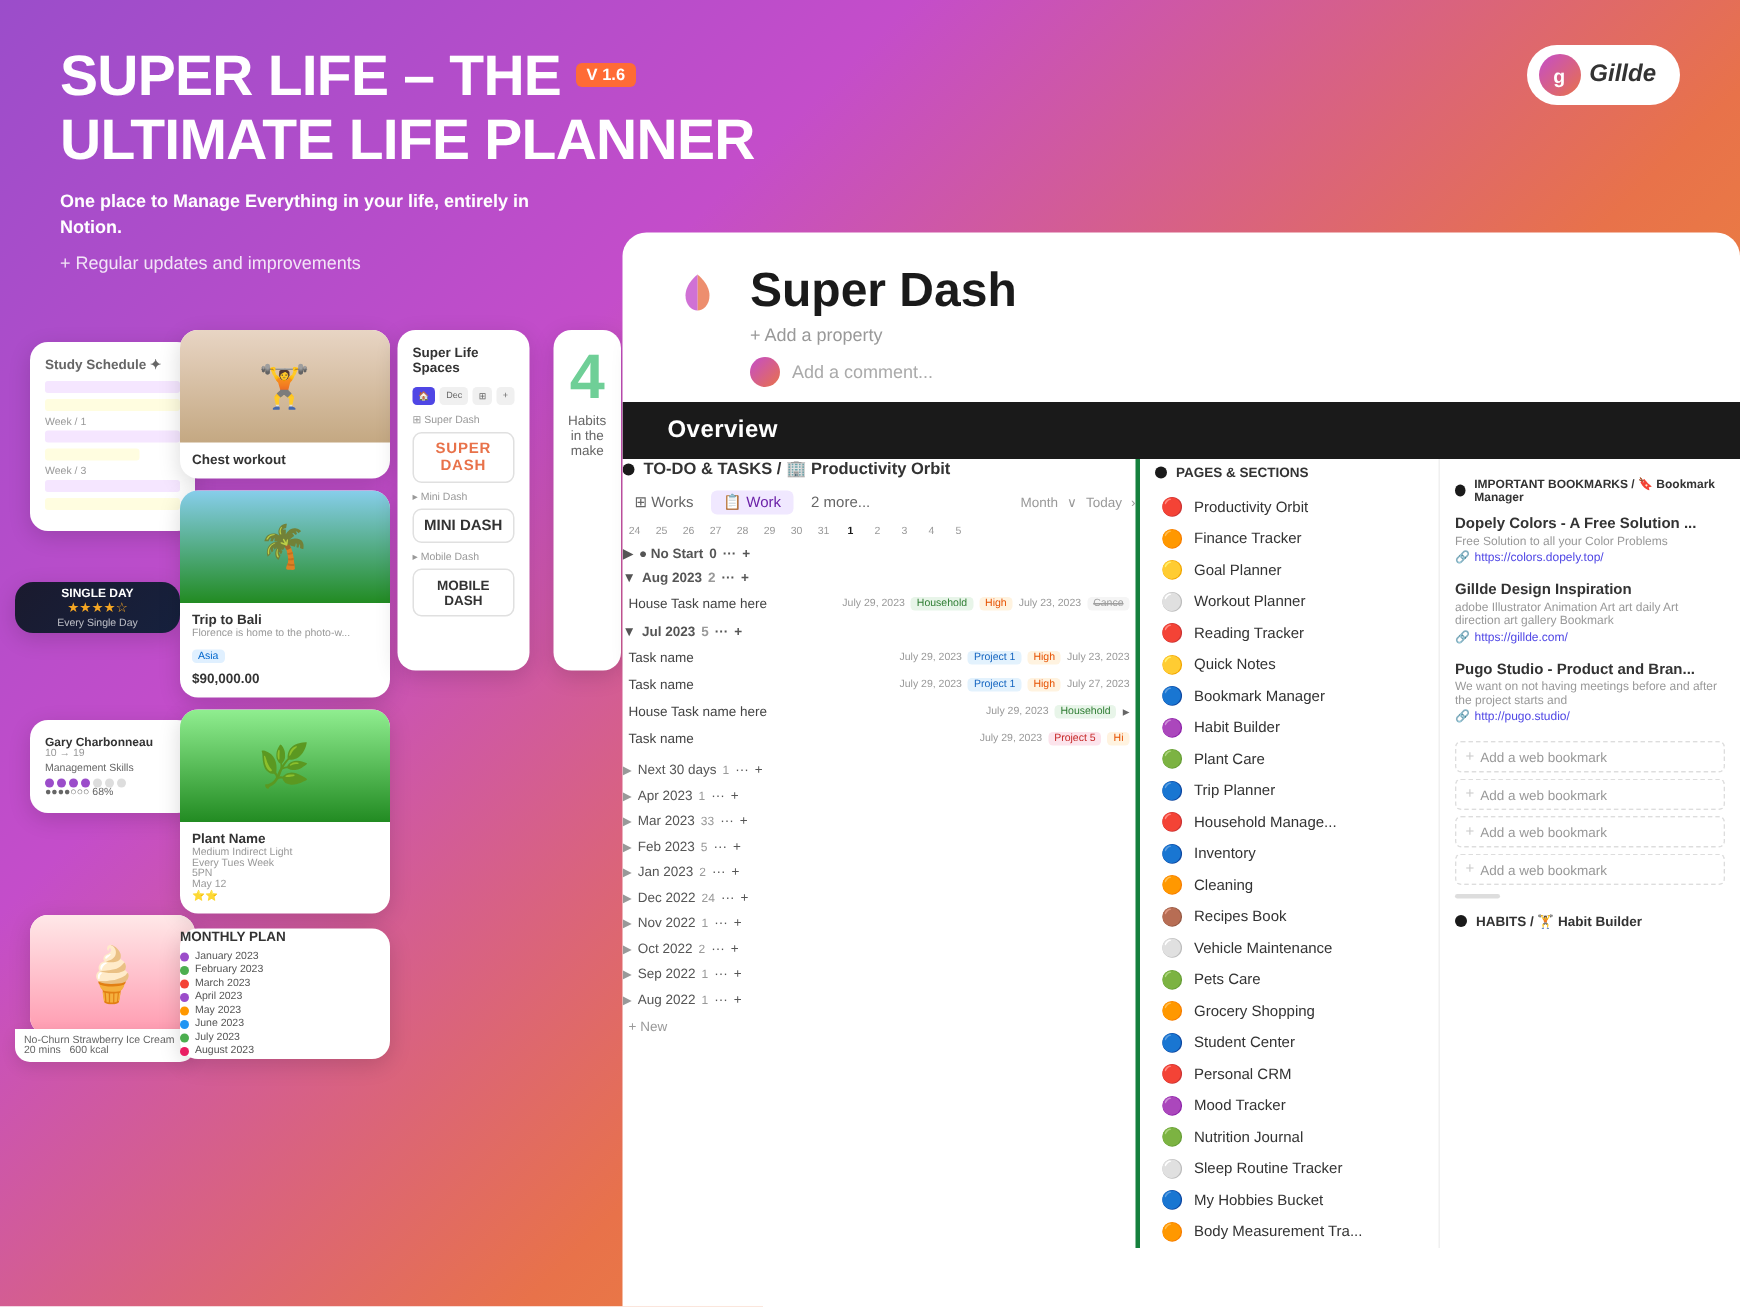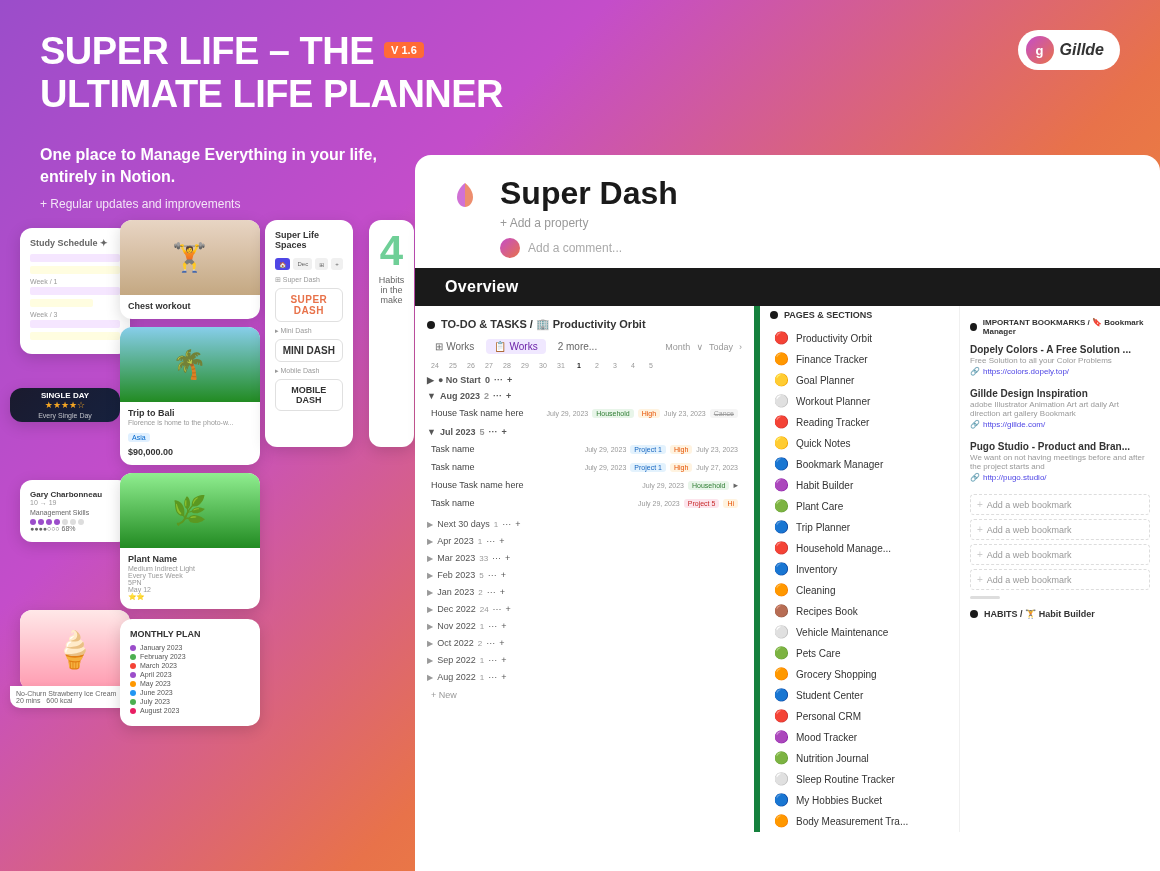--- a/index.html
+++ b/index.html
@@ -43,24 +43,24 @@
       margin-top: -4px;
     }
     .header-title-line2 {
       font-size: 38px;
       font-weight: 900;
       color: white;
       text-transform: uppercase;
       letter-spacing: -0.5px;
     }
     .header-subtitle {
-      font-size: 16px;
+      font-size: 12px;
       font-weight: 700;
       color: white;
-      margin-top: 28px;
+      margin-top: 10px;
       max-width: 340px;
       line-height: 1.4;
     }
     .header-updates {
       font-size: 12px;
       color: rgba(255,255,255,0.85);
       margin-top: 8px;
     }
 
     
@@ -199,21 +199,20 @@
       border-radius: 3px;
       padding: 1px 4px;
       margin-top: 3px;
     }
     .photo-card-price { font-size: 9px; font-weight: 700; color: #333; margin-top: 3px; }
 
     
     .monthly-card {
       background: white;
       border-radius: 12px;
-      padding: 10px;
       box-shadow: 0 4px 15px rgba(0,0,0,0.15);
       margin-top: 2px;
     }
     .monthly-title { font-size: 9px; font-weight: 700; color: #333; margin-bottom: 5px; }
     .monthly-item { display: flex; align-items: center; gap: 4px; margin-bottom: 2px; }
     .monthly-dot { width: 6px; height: 6px; border-radius: 50%; }
     .monthly-text { font-size: 7px; color: #555; }
 
     
     .spaces-panel {
@@ -364,23 +363,23 @@
     
     .main-content {
       display: flex;
       height: calc(100% - 190px);
       overflow: hidden;
     }
 
     
     .tasks-col {
       flex: 1;
-      border-right: 6px solid #15803d;
+      border-right: 3px solid #15803d;
       overflow-y: auto;
-      padding: 12px;
+      padding: 0;
     }
     .tasks-col::-webkit-scrollbar { width: 0; }
 
     .col-header {
       display: flex;
       align-items: center;
       gap: 6px;
       margin-bottom: 8px;
     }
     .col-dot { width: 8px; height: 8px; border-radius: 50%; }
@@ -736,21 +735,21 @@
   <div class="main-content">
 
     <div class="tasks-col">
       <div class="col-header">
         <div class="col-dot" style="background:#1a1a1a;"></div>
         <div class="col-title">TO-DO &amp; TASKS / 🏢 Productivity Orbit</div>
       </div>
 
       <div class="task-tabs">
         <div class="task-tab">⊞ Works</div>
-        <div class="task-tab active">📋 Works</div>
+        <div class="task-tab active">📋 Work</div>
         <div class="task-tab">2 more...</div>
         <div style="margin-left:auto; display:flex; gap:6px; font-size:9px; color:#999;">
           <span>Month</span>
           <span>∨</span>
           <span>Today</span>
           <span>›</span>
         </div>
       </div>
 
       <div class="cal-dates">

